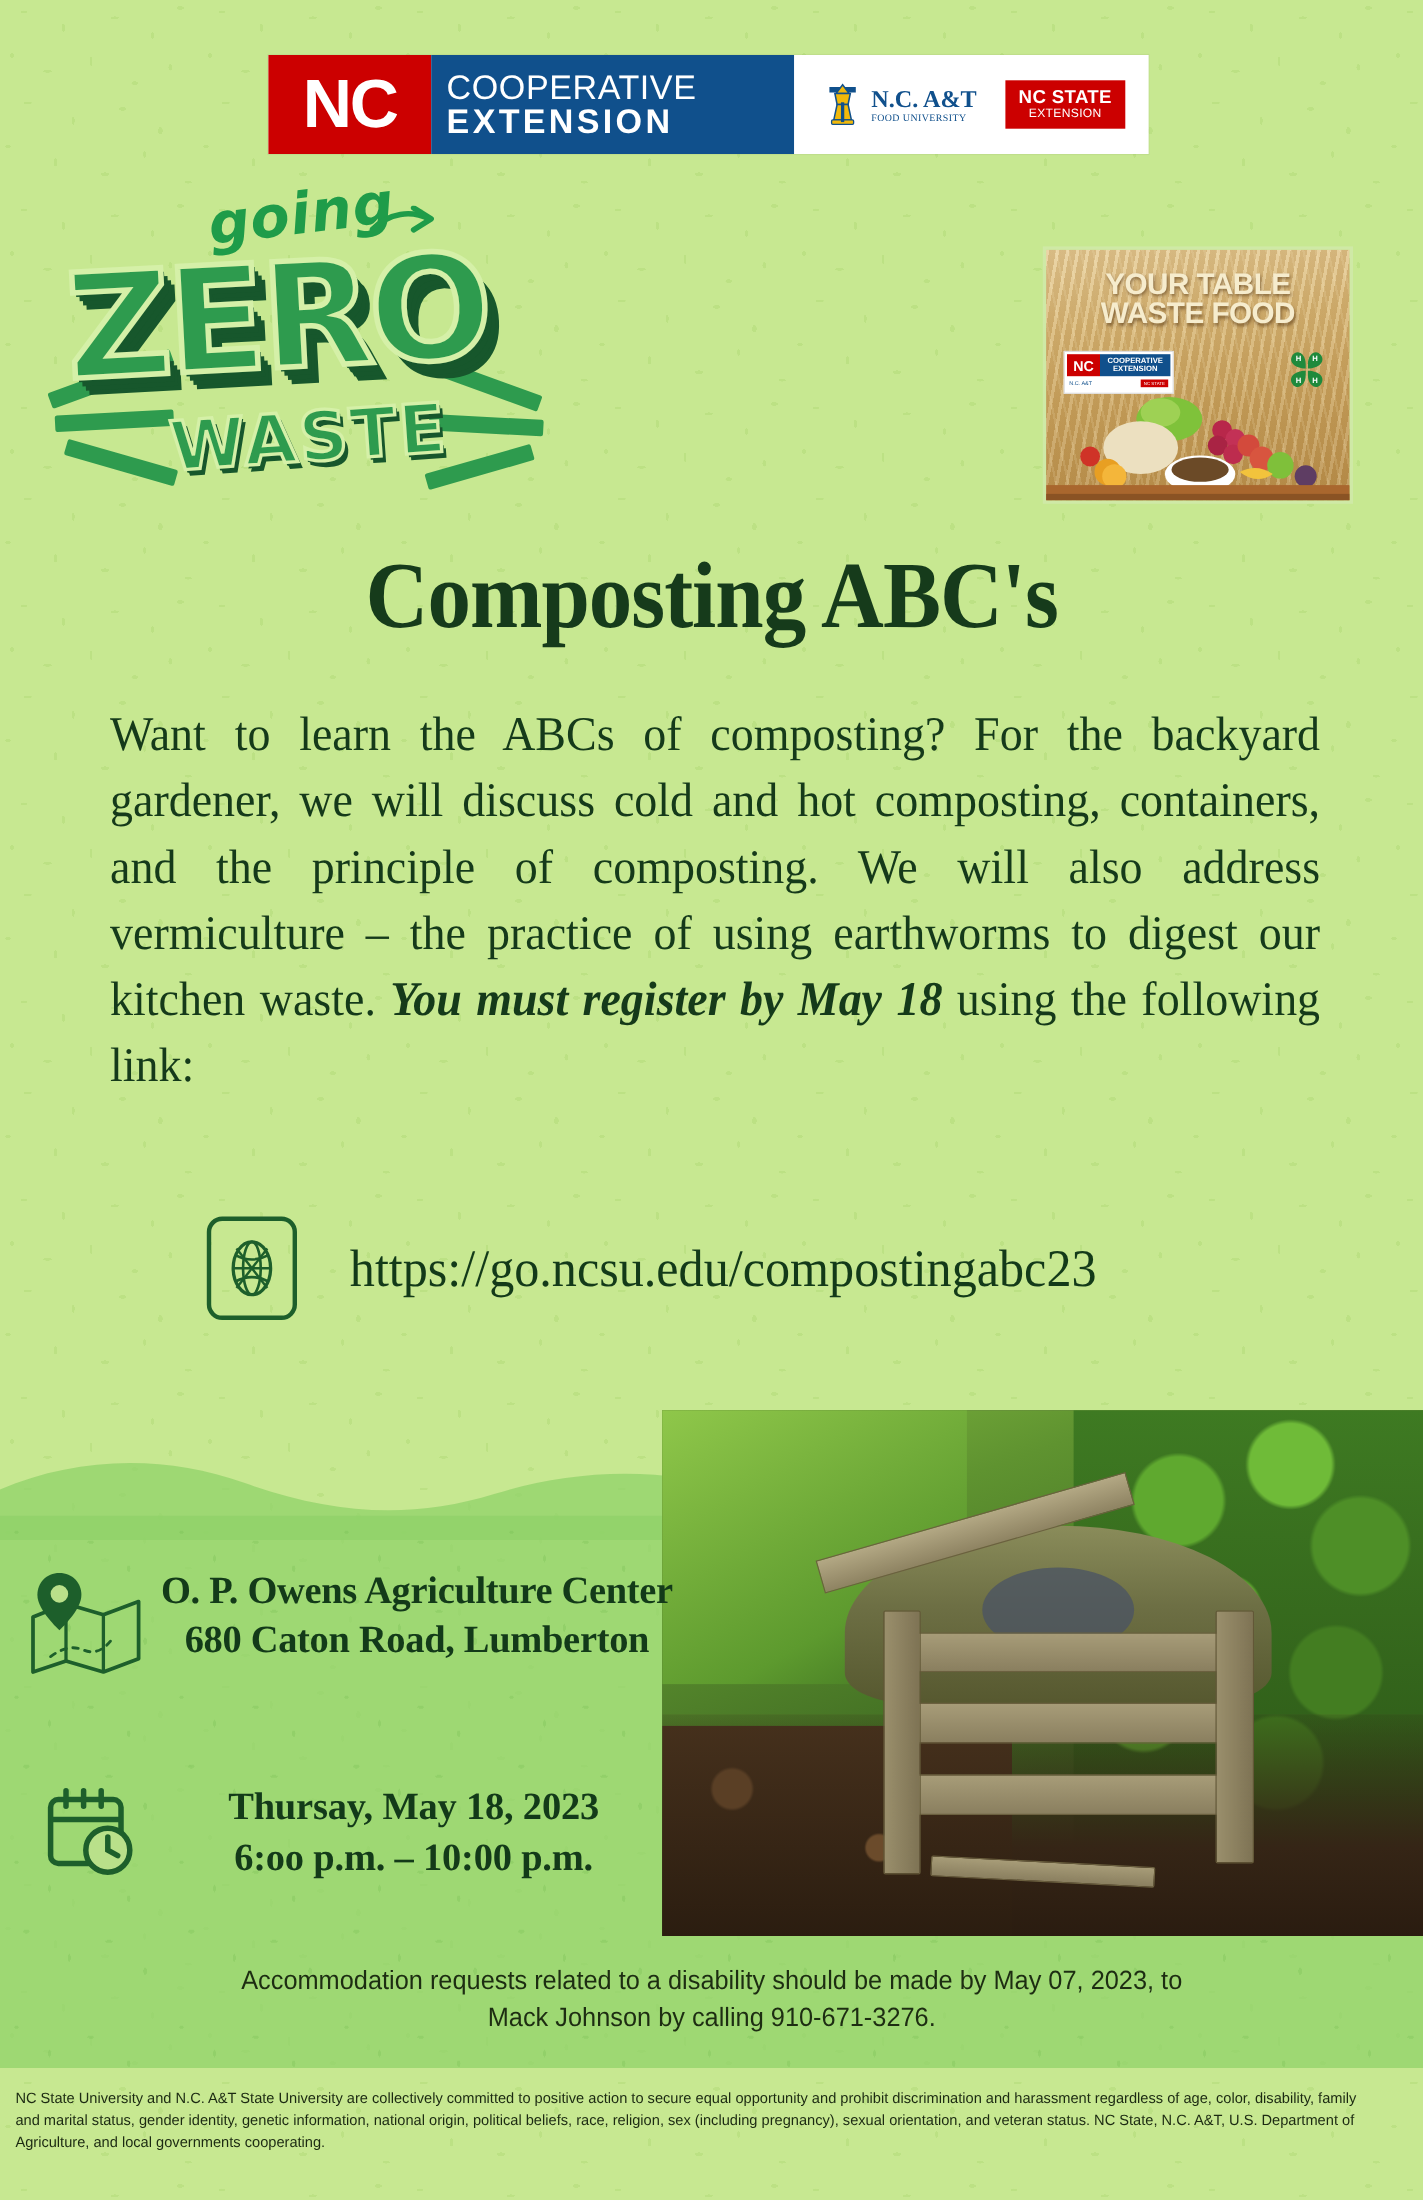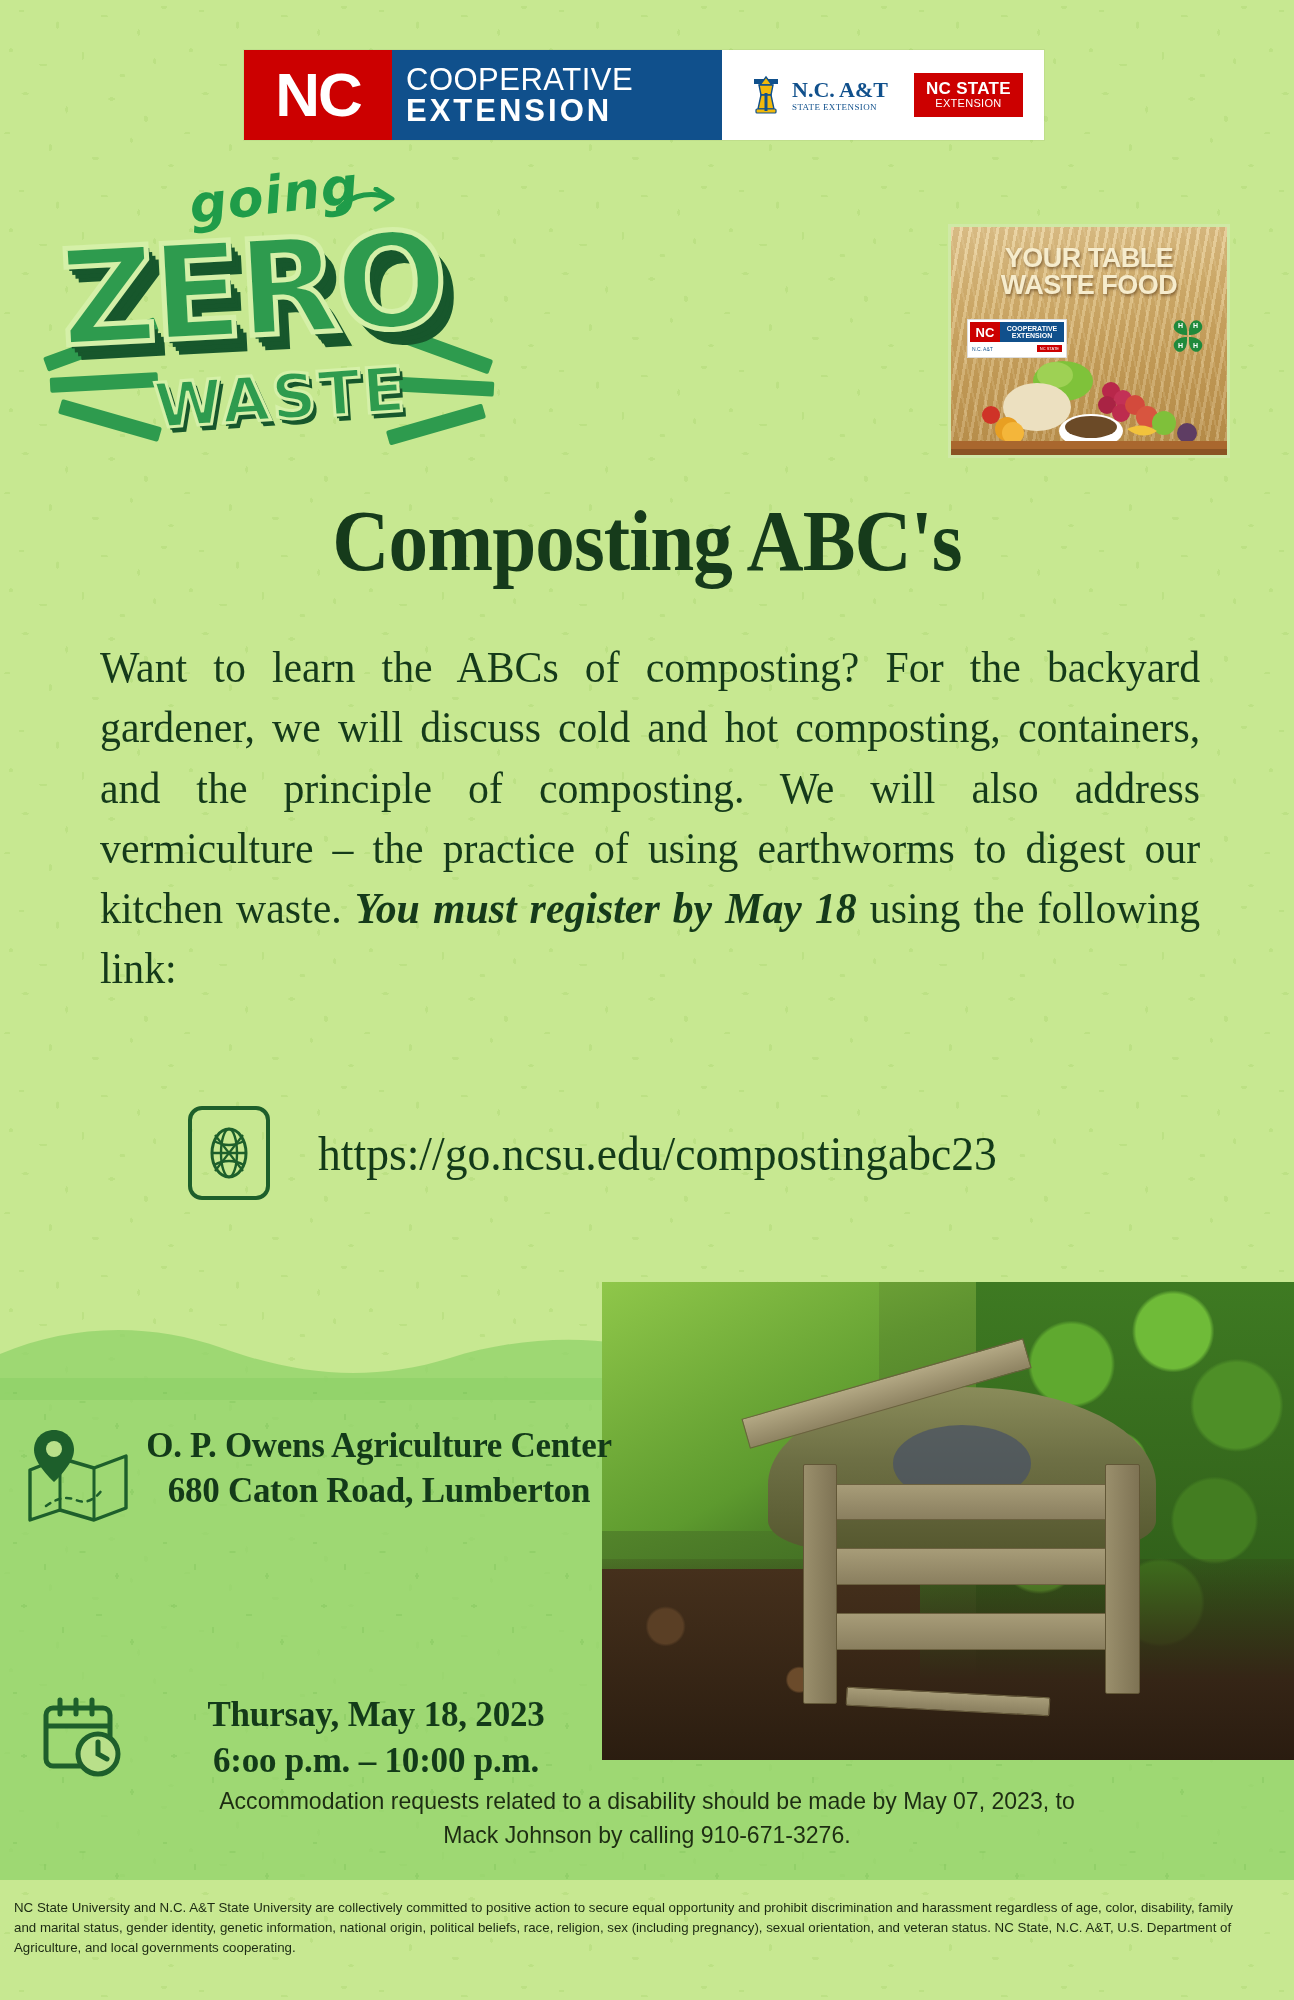--- a/index.html
+++ b/index.html
@@ -166,21 +166,21 @@
       radial-gradient(ellipse 7px 4px at 16% 52%, #6ab648 40%, transparent 42%),
       radial-gradient(ellipse 3px 9px at 42% 68%, #6ab648 40%, transparent 42%),
       radial-gradient(ellipse 9px 3px at 66% 58%, #6ab648 40%, transparent 42%),
       radial-gradient(ellipse 4px 8px at 88% 76%, #6ab648 40%, transparent 42%);
     background-size:150px 150px;}
   
   .loc-block{position:absolute;left:24px;top:1424px;width:590px;display:flex;align-items:flex-start;gap:10px;}
   .map-icon{width:110px;height:98px;flex:0 0 110px;}
   .loc-text{flex:1;text-align:center;color:#133a19;font-family:"Liberation Serif",serif;
     font-weight:bold;font-size:35px;line-height:1.28;letter-spacing:-.3px;}
-  .date-block{position:absolute;left:40px;top:1692px;width:560px;display:flex;align-items:center;gap:26px;}
+  .date-block{position:absolute;left:40px;top:1620px;width:560px;display:flex;align-items:center;gap:26px;}
   .cal-icon{width:86px;height:84px;flex:0 0 86px;}
   .date-text{flex:1;text-align:center;color:#133a19;font-family:"Liberation Serif",serif;
     font-weight:bold;font-size:35px;line-height:1.32;letter-spacing:-.2px;}
   
   .compost{
     position:absolute;left:602px;top:1282px;width:692px;height:478px;overflow:hidden;
     background:#4d6b2a;
   }
   .cp-sky{position:absolute;inset:0;background:linear-gradient(160deg,#7fb53f 0%,#5f9330 22%,#3f6b22 55%,#2d4a18 100%);}
   .cp-grass{position:absolute;left:0;top:0;width:40%;height:52%;
@@ -244,21 +244,21 @@
             <path d="M6 6h24v5H6z" fill="#10508c"></path>
             <path d="M18 4 L24 12 H12 Z" fill="#f2b90a" stroke="#10508c" stroke-width="1.4"></path>
             <path d="M11 12 h14 l-2 10 h-10 z" fill="#f2b90a" stroke="#10508c" stroke-width="1.4"></path>
             <path d="M13 22 h10 l3 14 h-16 z" fill="#f2b90a" stroke="#10508c" stroke-width="1.4"></path>
             <rect x="8" y="36" width="20" height="4" rx="1" fill="#f2b90a" stroke="#10508c" stroke-width="1.2"></rect>
             <rect x="16.5" y="20" width="3" height="18" fill="#10508c"></rect>
           </svg>
         </span>
         <span class="agt-txt">
           <div class="a1">N.C. A&amp;T</div>
-          <div class="a2">STATE EXTENSION</div>
+          <div class="a2">FOOD UNIVERSITY</div>
         </span>
       </div>
       <div class="ncstate">
         <div class="s1">NC STATE</div>
         <div class="s2">EXTENSION</div>
       </div>
     </div>
   </div>
 
   <div class="zerowaste">

